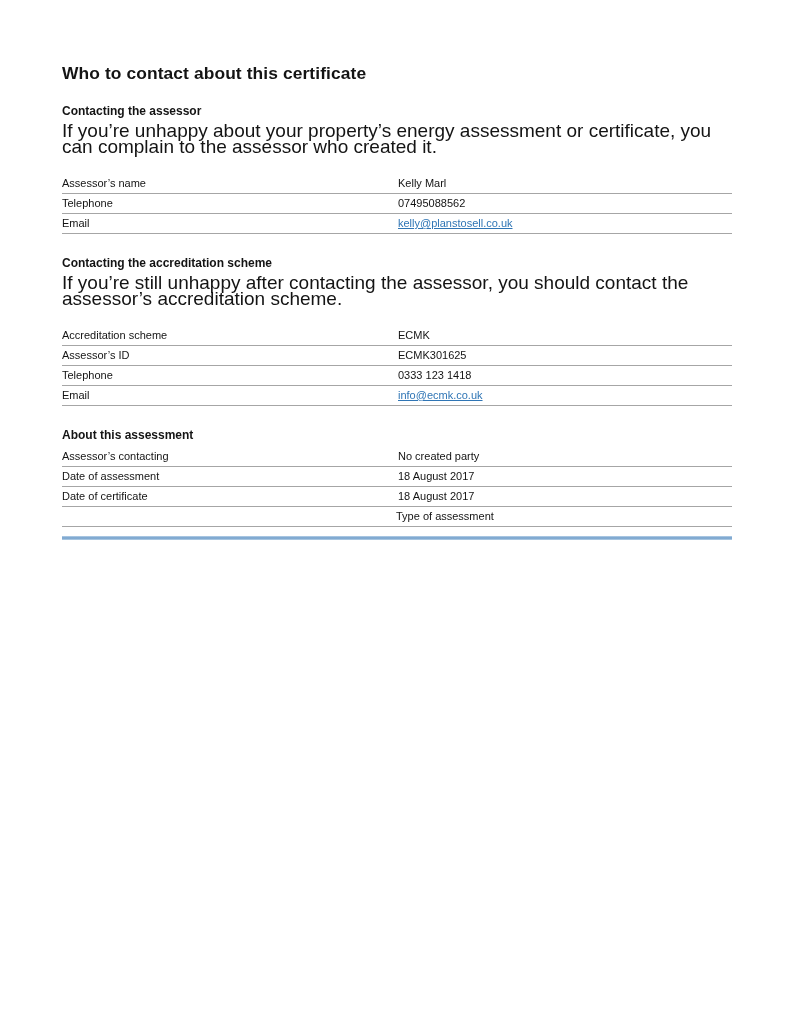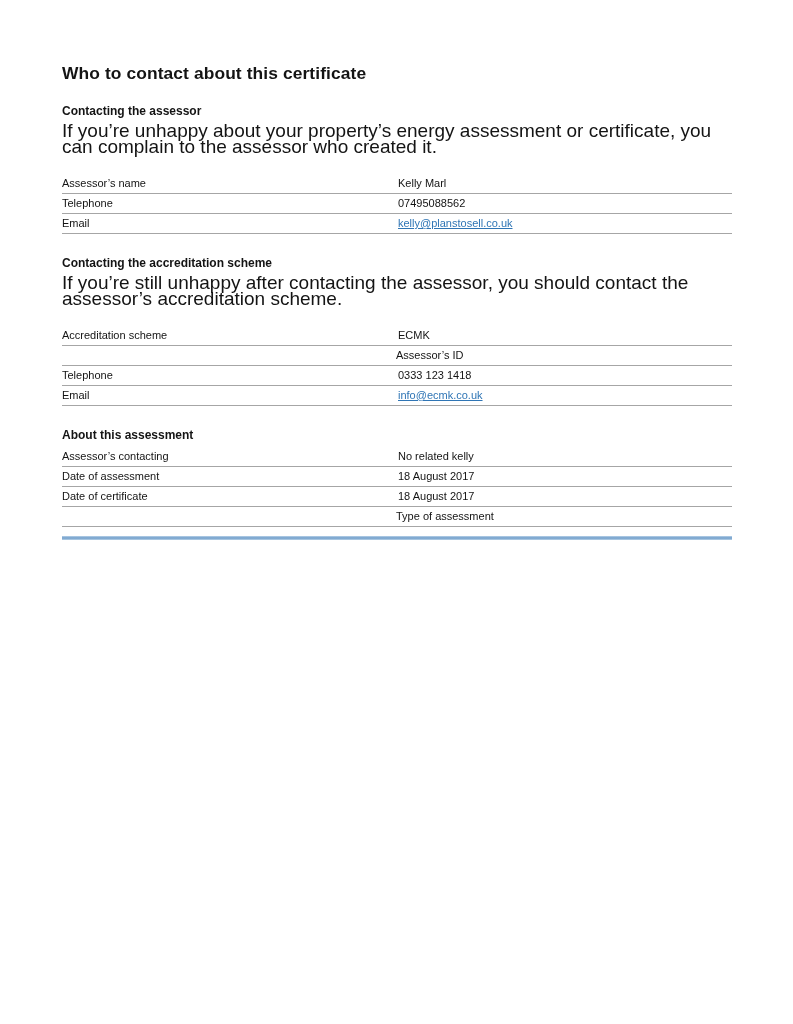--- a/index.html
+++ b/index.html
@@ -109,41 +109,42 @@
     <h2 class="section-heading">Contacting the accreditation scheme</h2>
     <p class="section-desc">If you’re still unhappy after contacting the assessor, you should contact the assessor’s accreditation scheme.</p>
     <div class="rows">
   <div class="row">
     <span class="row-label">Accreditation scheme</span>
   <span class="row-value">ECMK</span>
             </div>
 
   <div class="row">
     <span class="row-label">Assessor’s ID</span>
+  <span class="row-value">ECMK301625</span>
             </div>
 
   <div class="row">
     <span class="row-label">Telephone</span>
   <span class="row-value">0333 123 1418</span>
             </div>
 
   <div class="row">
     <span class="row-label">Email</span>
   <a href="#" class="row-value link">info@ecmk.co.uk</a>
             </div>
 </div>
   </section>
 
   <section class="section no-desc">
     <h2 class="section-heading">About this assessment</h2>
 
     <div class="rows">
   <div class="row">
     <span class="row-label">Assessor’s contacting</span>
-  <span class="row-value">No related kelly</span>
+  <span class="row-value">No created party</span>
             </div>
 
   <div class="row">
     <span class="row-label">Date of assessment</span>
   <span class="row-value">18 August 2017</span>
             </div>
 
   <div class="row">
     <span class="row-label">Date of certificate</span>
   <span class="row-value">18 August 2017</span>

